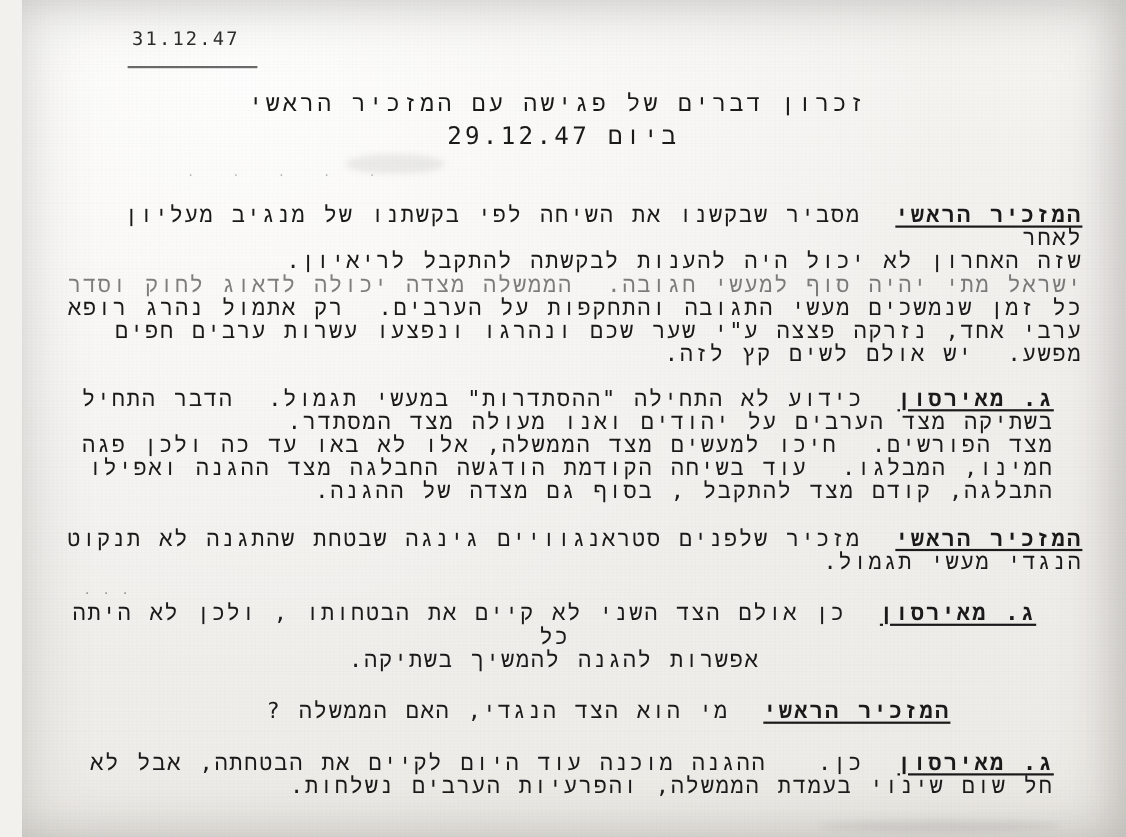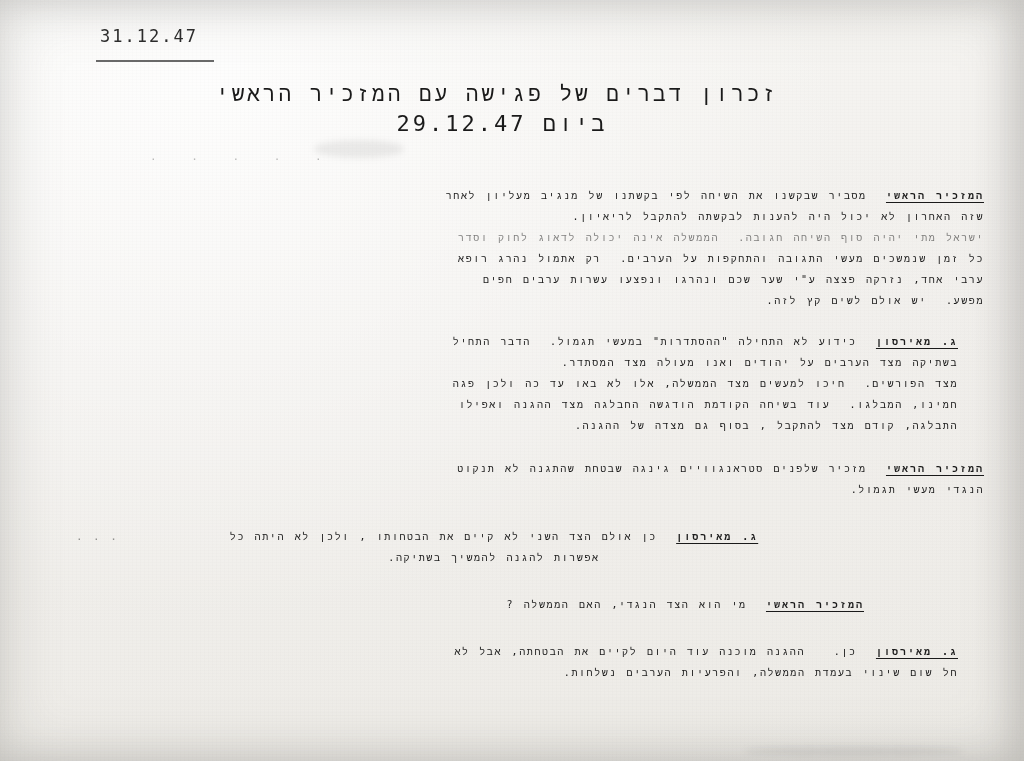--- a/index.html
+++ b/index.html
@@ -16,20 +16,21 @@
     overflow: hidden;
     position: relative;
   }
   
   .page {
     position: absolute;
     inset: 0;
     background:
       radial-gradient(ellipse at 20% 10%, rgba(255,255,255,0.85) 0%, rgba(244,243,240,0.2) 55%, rgba(225,223,218,0.0) 100%),
       linear-gradient(175deg, #f7f6f3 0%, #f1efec 45%, #eceae5 100%);
+    margin-left: 20px;
   }
   .page:before {
     content: "";
     position: absolute;
     inset: 0;
     pointer-events: none;
     background-image:
       repeating-linear-gradient(0deg, rgba(0,0,0,0.012) 0px, rgba(0,0,0,0.012) 1px, rgba(255,255,255,0) 1px, rgba(255,255,255,0) 3px),
       repeating-linear-gradient(90deg, rgba(0,0,0,0.010) 0px, rgba(0,0,0,0.010) 1px, rgba(255,255,255,0) 1px, rgba(255,255,255,0) 4px);
     opacity: 0.8;
@@ -88,21 +89,21 @@
   }
 
   .body-block {
     position: absolute;
     right: 0;
     left: 0;
     padding: 0 40px 0 30px;
   }
   .para {
     margin-bottom: 14px;
-    font-size: 10px;
+    font-size: 20px;
     line-height: 21px;
     letter-spacing: 1.6px;
     word-spacing: 2px;
   }
   .para .speaker {
     text-decoration: underline;
     text-underline-offset: 3px;
     font-weight: bold;
     letter-spacing: 2px;
   }
@@ -158,21 +159,21 @@
     </div>
 
     <div class="tick-marks">. . . . .</div>
     <div class="stray" style="top:530px; right:905px;">. . .</div>
 
     <div class="body-block" style="top:185px;">
 
       <div class="para">
         <span class="line"><span class="speaker">המזכיר הראשי</span><span class="txt">&nbsp;&nbsp;</span><span class="txt">מסביר שבקשנו את השיחה לפי בקשתנו של מנגיב מעליון לאחר</span></span>
         <span class="line">שזה האחרון לא יכול היה להענות לבקשתה להתקבל לריאיון.</span>
-        <span class="line faint">ישראל מתי יהיה סוף השיחה חגובה.  הממשלה אינה יכולה לדאוג לחוק וסדר</span>
+        <span class="line faint">ישראל מתי יהיה סוף למעשי חגובה.  הממשלה מצדה יכולה לדאוג לחוק וסדר</span>
         <span class="line">כל זמן שנמשכים מעשי התגובה והתחקפות על הערבים.  רק אתמול נהרג רופא</span>
         <span class="line">ערבי אחד, נזרקה פצצה ע"י שער שכם ונהרגו ונפצעו עשרות ערבים חפים</span>
         <span class="line">מפשע.  יש אולם לשים קץ לזה.</span>
       </div>
 
       <div class="para indent" style="margin-top:20px;">
         <span class="line"><span class="speaker">ג. מאירסון</span><span class="txt">&nbsp;&nbsp;</span><span class="txt">כידוע לא התחילה "ההסתדרות" במעשי תגמול.  הדבר התחיל</span></span>
         <span class="line">בשתיקה מצד הערבים על יהודים ואנו מעולה מצד המסתדר.</span>
         <span class="line">מצד הפורשים.  חיכו למעשים מצד הממשלה, אלו לא באו עד כה ולכן פגה</span>
         <span class="line">חמינו, המבלגו.  עוד בשיחה הקודמת הודגשה החבלגה מצד ההגנה ואפילו</span>

